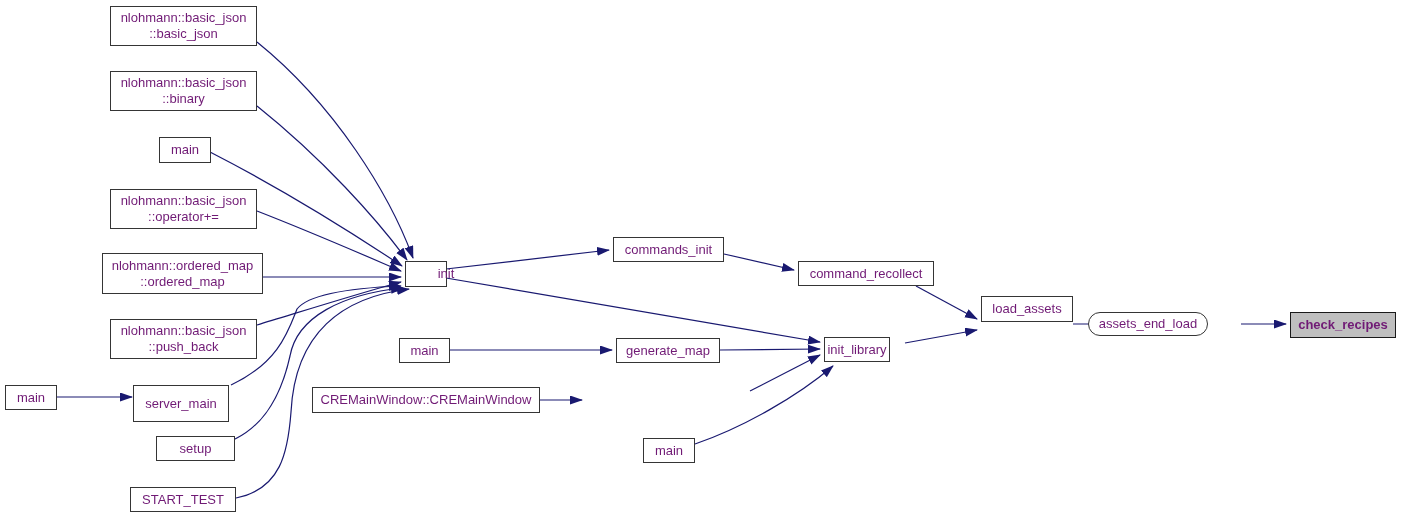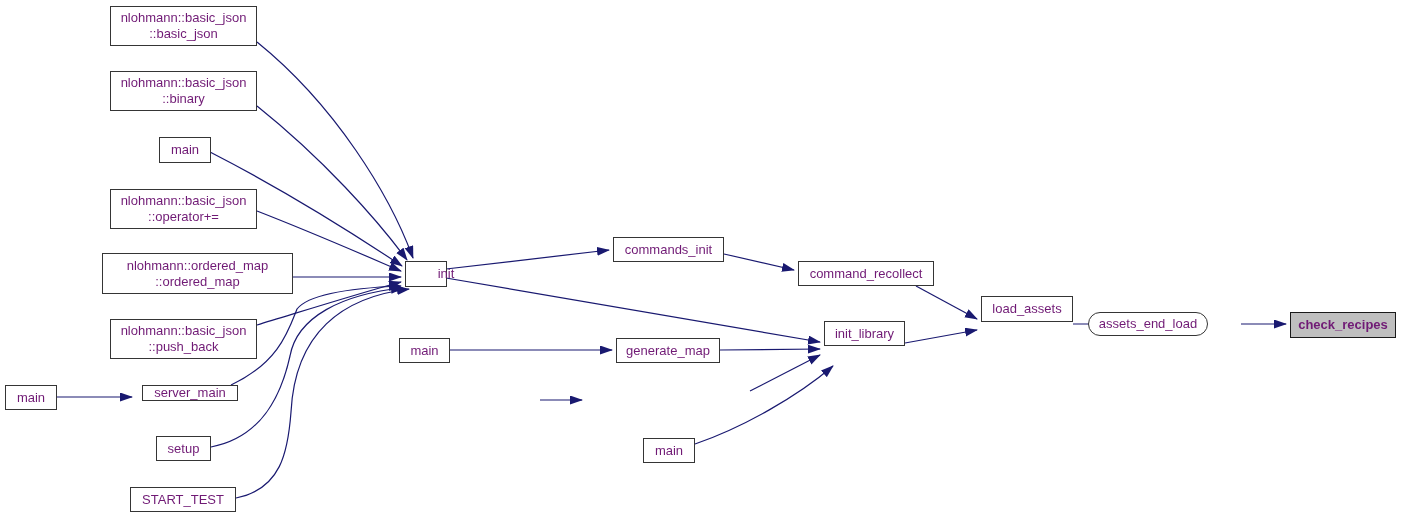--- a/index.html
+++ b/index.html
@@ -88,32 +88,33 @@
     <path class="edge" d="M1241,324 L1286,324" marker-end="url(#arrowhead)"></path>
   </svg>
 
   <div class="node" style="left:110px; top:6px;   width:147px; height:40px;">nlohmann::basic_json
 ::basic_json</div>
   <div class="node" style="left:110px; top:71px;  width:147px; height:40px;">nlohmann::basic_json
 ::binary</div>
   <div class="node" style="left:159px; top:137px; width:52px;  height:26px;">main</div>
   <div class="node" style="left:110px; top:189px; width:147px; height:40px;">nlohmann::basic_json
 ::operator+=</div>
-  <div class="node" style="left:102px; top:253px; width:191px; height:41px;">nlohmann::ordered_map
+  <div class="node" style="left:102px; top:253px; width:161px; height:41px;">nlohmann::ordered_map
 ::ordered_map</div>
   <div class="node" style="left:110px; top:319px; width:147px; height:40px;">nlohmann::basic_json
 ::push_back</div>
   <div class="node" style="left:5px;   top:385px; width:52px;  height:25px;">main</div>
-  <div class="node" style="left:142px; top:385px; width:96px;  height:16px;">server_main</div>
-  <div class="node" style="left:156px; top:436px; width:55px;  height:25px;">setup</div>
+  <div class="node" style="left:133px; top:385px; width:96px;  height:37px;">server_main</div>
+  <div class="node" style="left:156px; top:436px; width:79px;  height:25px;">setup</div>
   <div class="node" style="left:130px; top:487px; width:106px; height:25px;">START_TEST</div>
   <div class="node" style="left:405px; top:261px; width:41px;  height:26px;padding-left:40px;">init</div>
   <div class="node" style="left:613px; top:237px; width:111px; height:25px;">commands_init</div>
   <div class="node" style="left:798px; top:261px; width:136px; height:25px;">command_recollect</div>
   <div class="node" style="left:399px; top:338px; width:51px;  height:25px;">main</div>
   <div class="node" style="left:616px; top:338px; width:104px; height:25px;">generate_map</div>
+  <div class="node" style="left:312px; top:387px; width:228px; height:26px;">CREMainWindow::CREMainWindow</div>
   <div class="node" style="left:643px; top:438px; width:52px;  height:25px;">main</div>
-  <div class="node" style="left:824px; top:321px; width:81px;  height:25px;">init_library</div>
+  <div class="node" style="left:824px; top:337px; width:66px;  height:25px;">init_library</div>
   <div class="node" style="left:981px; top:296px; width:92px;  height:26px;">load_assets</div>
   <div class="node" style="left:1088px;top:312px; width:120px; height:24px;border-radius:12px;">assets_end_load</div>
   <div class="node highlight" style="left:1290px;top:312px; width:106px; height:26px;">check_recipes</div>
 
 </div>
 
 </body></html>

